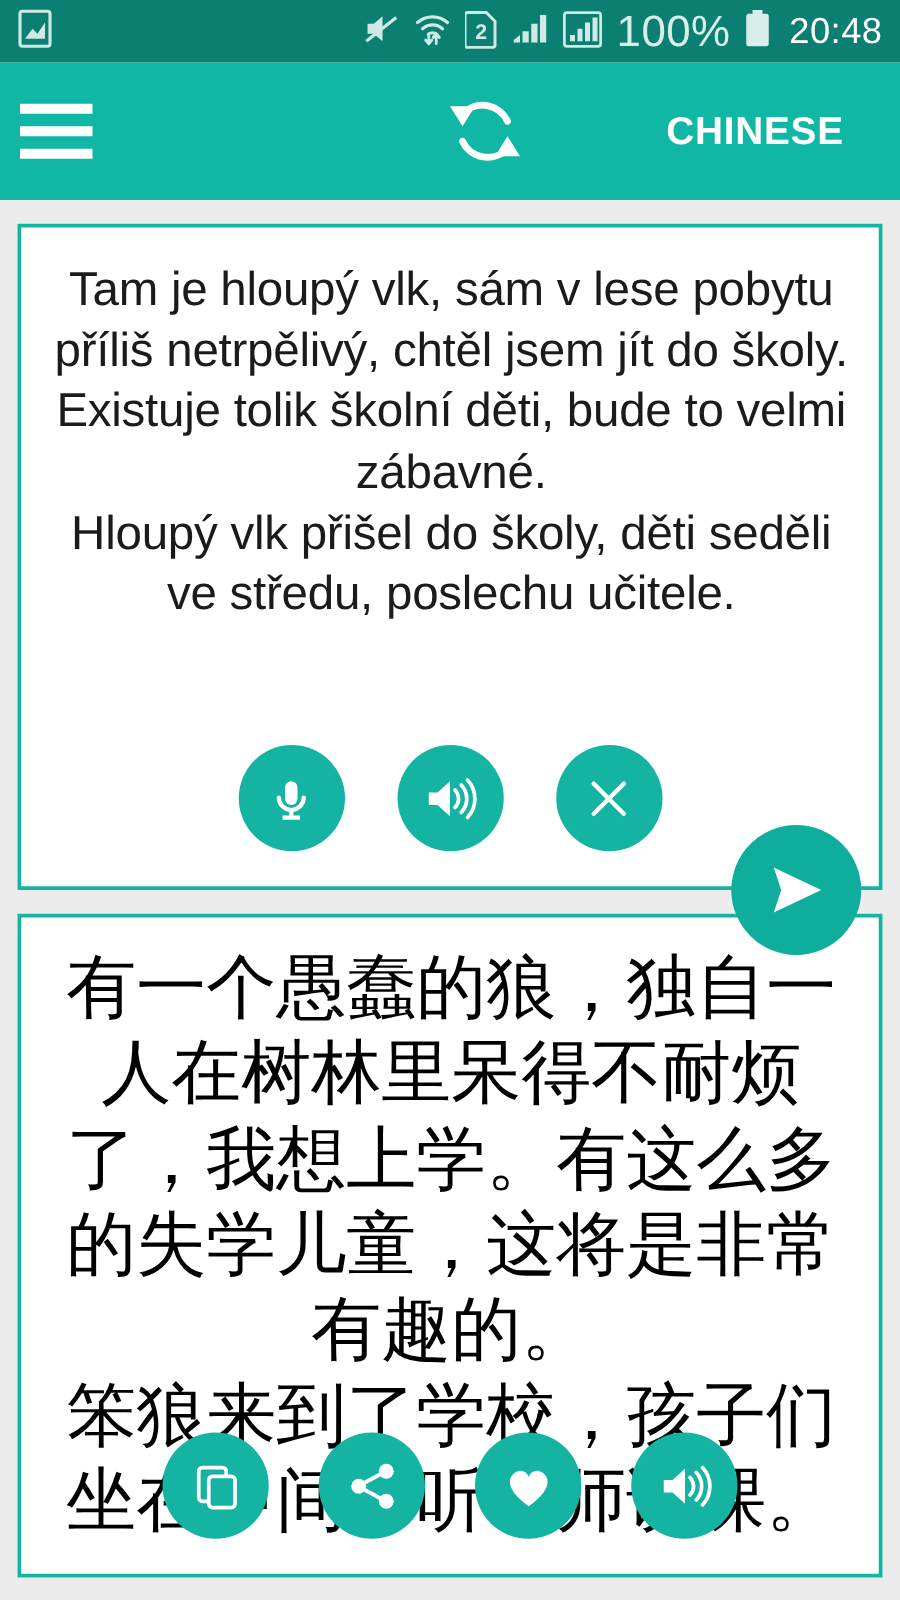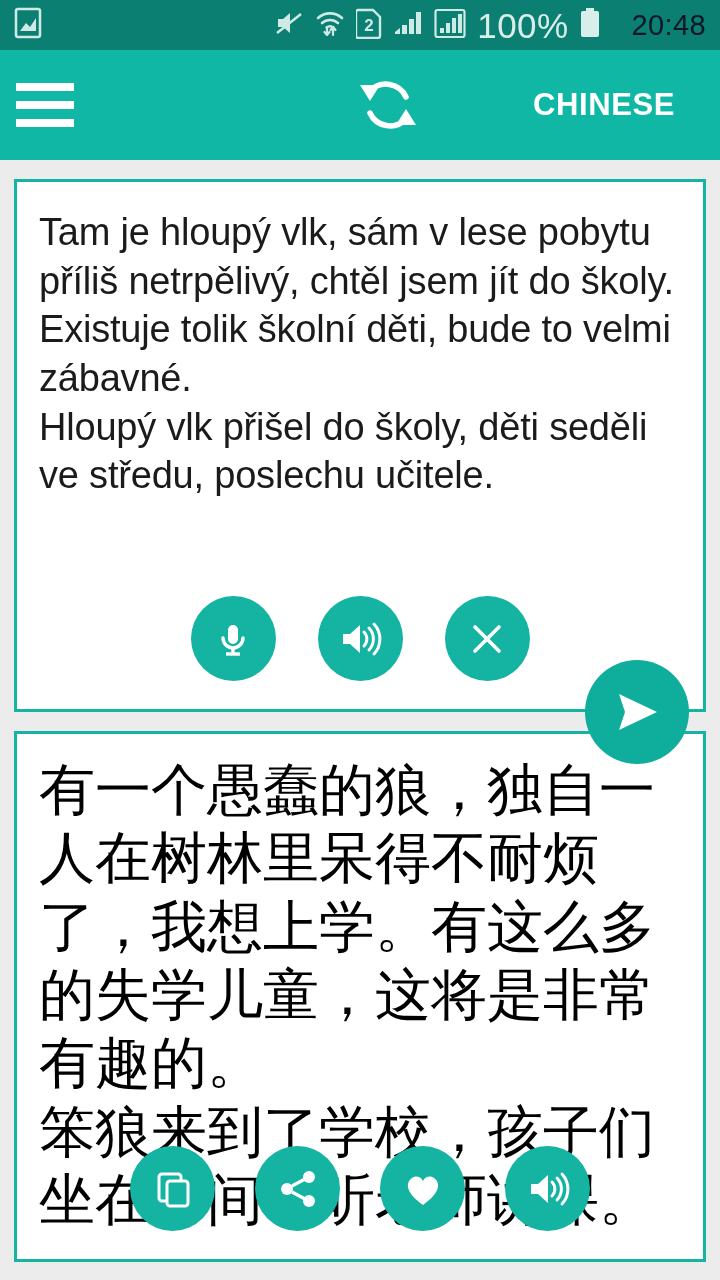--- a/index.html
+++ b/index.html
@@ -34,24 +34,24 @@
   }
   .sb-icon { display: block; }
   .sb-text {
     font-size: 35px;
     color: #d8eeea;
     letter-spacing: 0.4px;
     line-height: 1;
   }
   .sb-clock {
     font-size: 29px;
-    color: #0f172a;
+    color: #ffffff;
     letter-spacing: 0.4px;
     line-height: 1;
-    margin-left: 19px;
+    margin-left: 3px;
   }
 
   
   .app-bar {
     height: 110px;
     background: #0fb7a4;
     display: flex;
     align-items: center;
     position: relative;
   }
@@ -101,20 +101,21 @@
     position: relative;
     height: 1120px;
     background: #ececec;
   }
   .card {
     position: absolute;
     left: 14px;
     right: 14px;
     background: #ffffff;
     border: 3px solid #14b3a2;
+    text-align: center;
   }
   .card-source { top: 19px;  height: 533px; }
   .card-target { top: 571px; height: 531px; }
 
   .text-body {
     padding: 26px 20px 0 22px;
     font-size: 38px;
     line-height: 1.28;
     color: #1b1b1b;
     white-space: pre-line;

